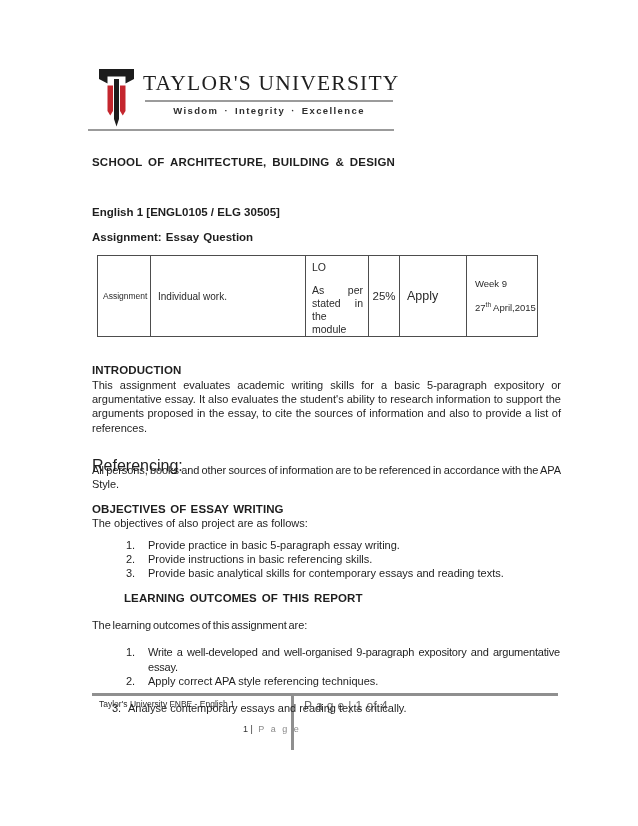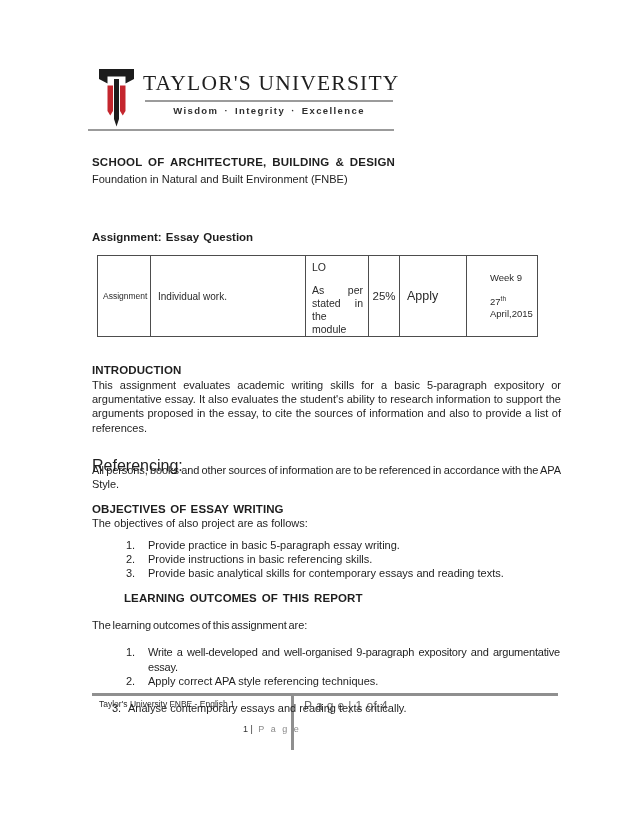--- a/index.html
+++ b/index.html
@@ -33,21 +33,21 @@
 
   
   .atable{left:97px;top:255px;width:440px;height:77px;border-collapse:collapse;table-layout:fixed;}
   .atable td{border:1px solid var(--table-border);vertical-align:middle;color:#2a2a2a;overflow:hidden;}
   .td-type{font-size:8.5px;padding-left:5px;}
   .td-mode{font-size:10px;padding-left:7px;}
   .td-lo{vertical-align:top !important;font-size:10.5px;padding:5px 5px 0 6px;}
   .td-lo .lo-detail{margin-top:11px;text-align:justify;line-height:13px;}
   .td-weight{font-size:11.5px;text-align:center;}
   .td-format{font-size:12.5px;padding-left:7px;}
-  .td-due{font-size:9.5px;padding-left:23px;line-height:12px;}
+  .td-due{font-size:9.5px;padding-left:8px;line-height:12px;}
   .td-due .due-date{margin-top:9px;}
   .td-due sup{font-size:6.5px;}
 
   
   .sec-h{font-size:11.5px;font-weight:bold;letter-spacing:.1px;}
   .body-p{font-size:11px;line-height:14.2px;text-align:justify;width:469px;}
   .intro-h{left:92px;top:364px;}
   .intro-b{left:92px;top:378px;word-spacing:-0.5px;}
   .ref-h{left:92px;top:449px;font-size:16px;margin-top:8px;}
   .ref-b{left:92px;top:463px;word-spacing:-1.8px;letter-spacing:-0.1px;}
@@ -86,21 +86,21 @@
     <path d="M8.5,16.5 H14 V42 L11.25,46.5 L8.5,42 Z" fill="var(--logo-red)"></path>
     <path d="M15,10 H20 V50 L17.5,57.5 L15,50 Z" fill="var(--logo-black)"></path>
     <path d="M21,16.5 H26.5 V42 L23.75,46.5 L21,42 Z" fill="var(--logo-red)"></path>
   </svg>
   <div class="abs wordmark">TAYLOR'S UNIVERSITY</div>
   <div class="abs logo-rule-mid"></div>
   <div class="abs tagline">Wisdom · Integrity · Excellence</div>
   <div class="abs logo-rule-bottom"></div>
 
   <div class="abs h-school">SCHOOL OF ARCHITECTURE, BUILDING &amp; DESIGN</div>
-  <div class="abs h-program">Foundation in Natural and Built Environment (FNBE)</div>
+  <div class="abs h-course">English 1 [ENGL0105 / ELG 30505]</div>
   <div class="abs h-assign">Assignment: Essay Question</div>
 
   <table class="abs atable">
     <colgroup>
       <col style="width:53px">
         <col style="width:155px">
         <col style="width:63px">
       <col style="width:31px">
         <col style="width:67px">
         <col style="width:71px">

